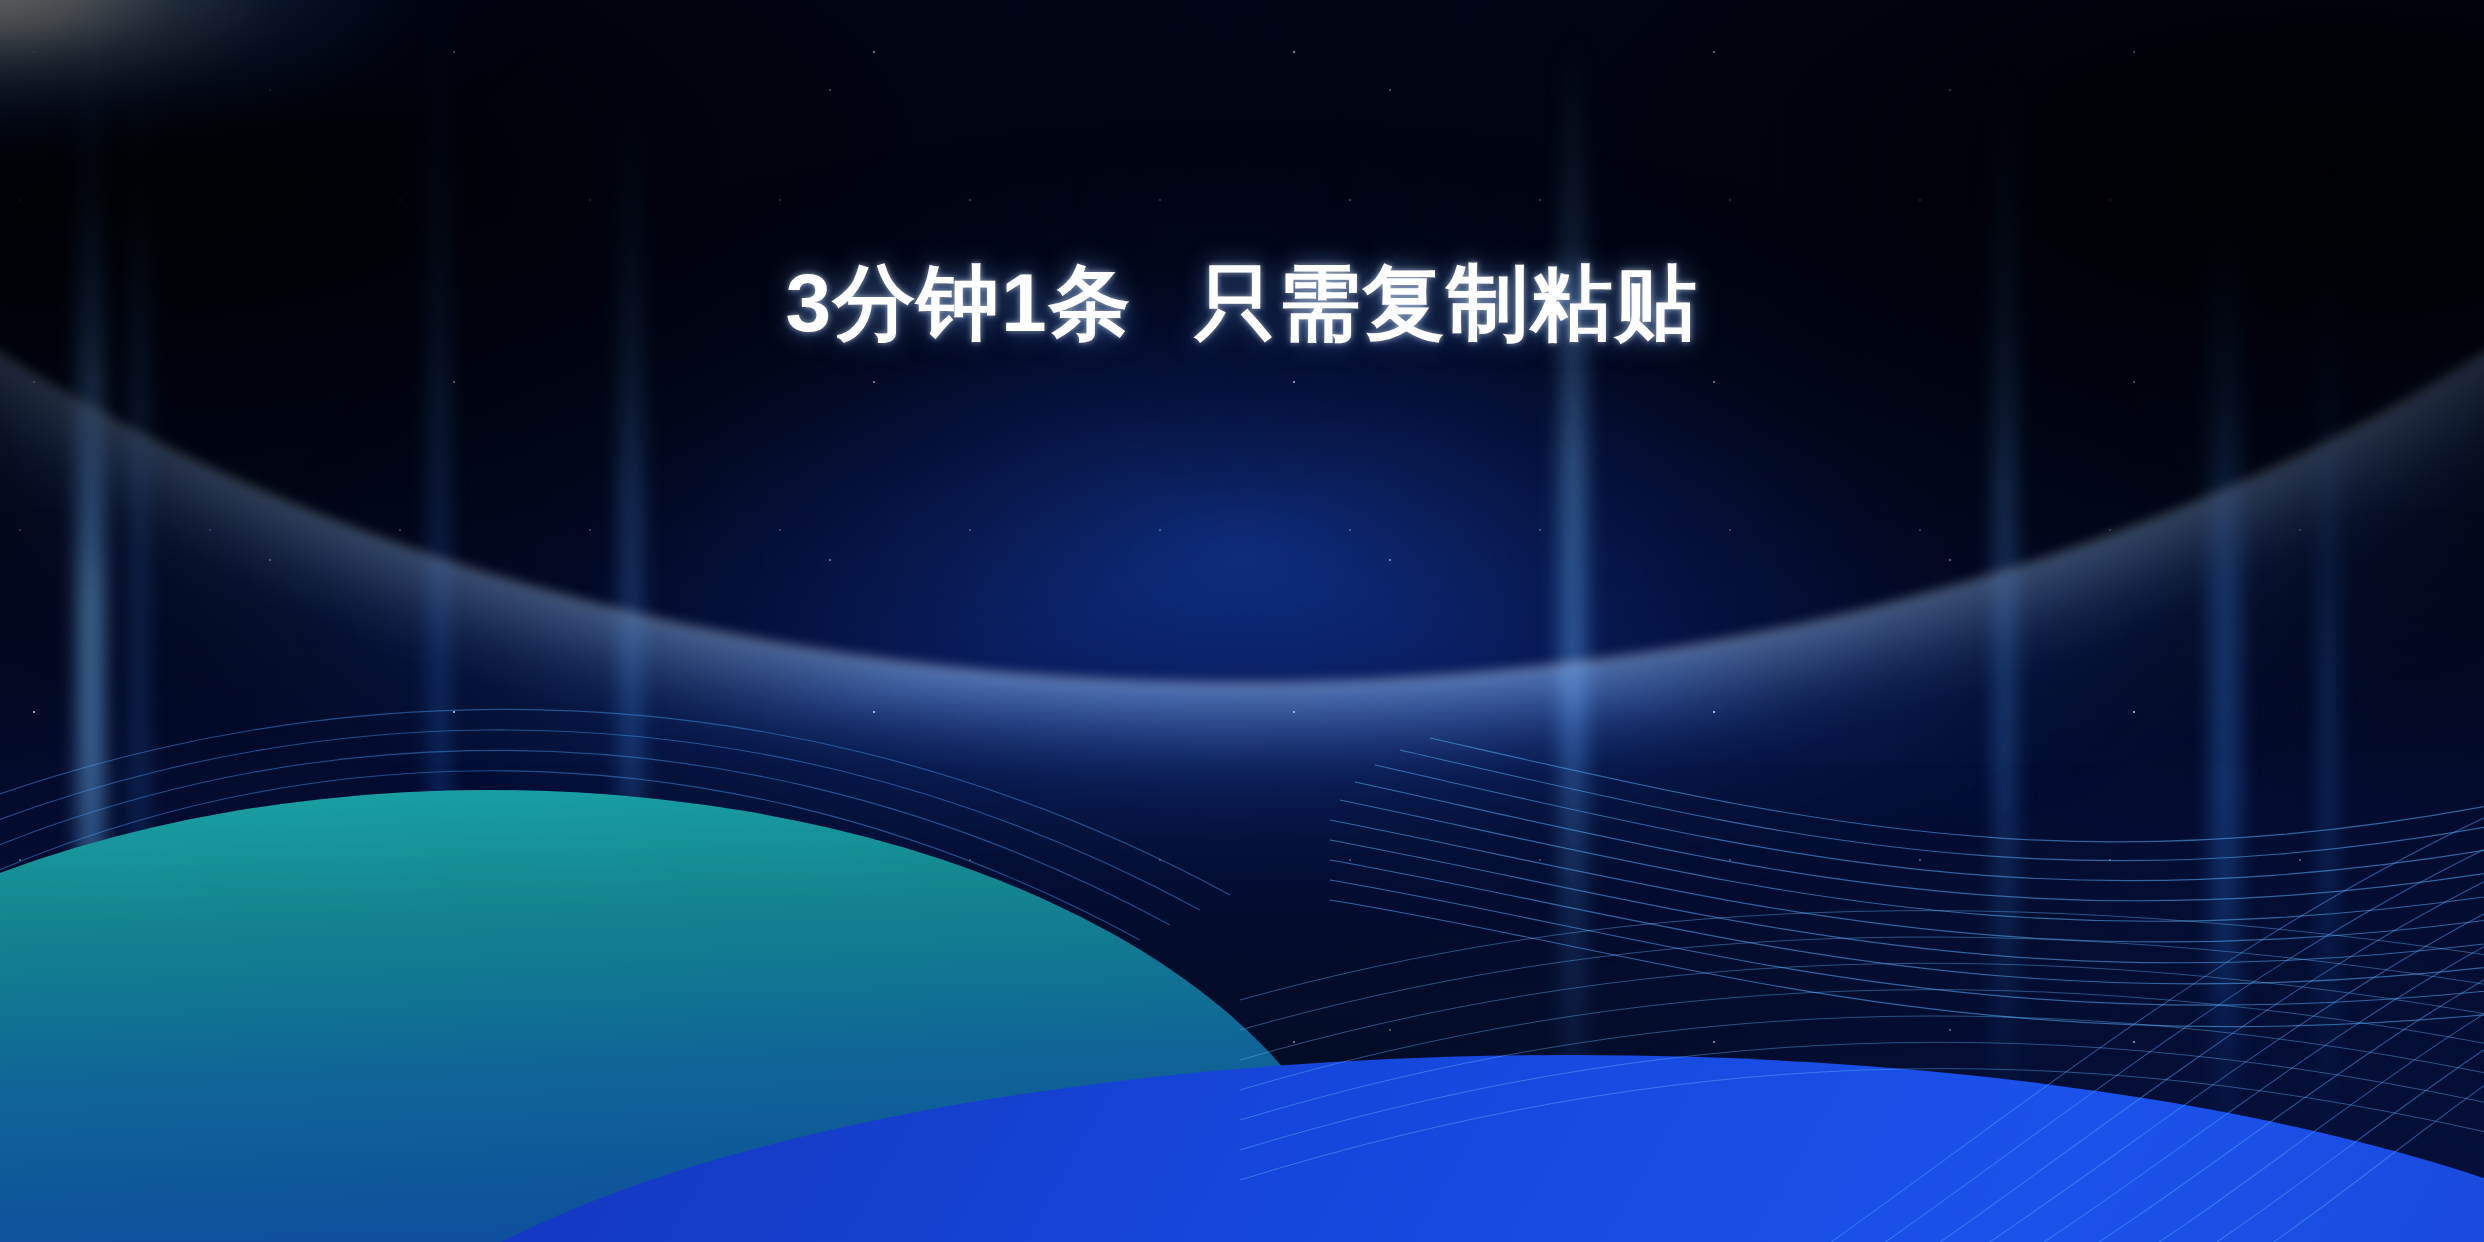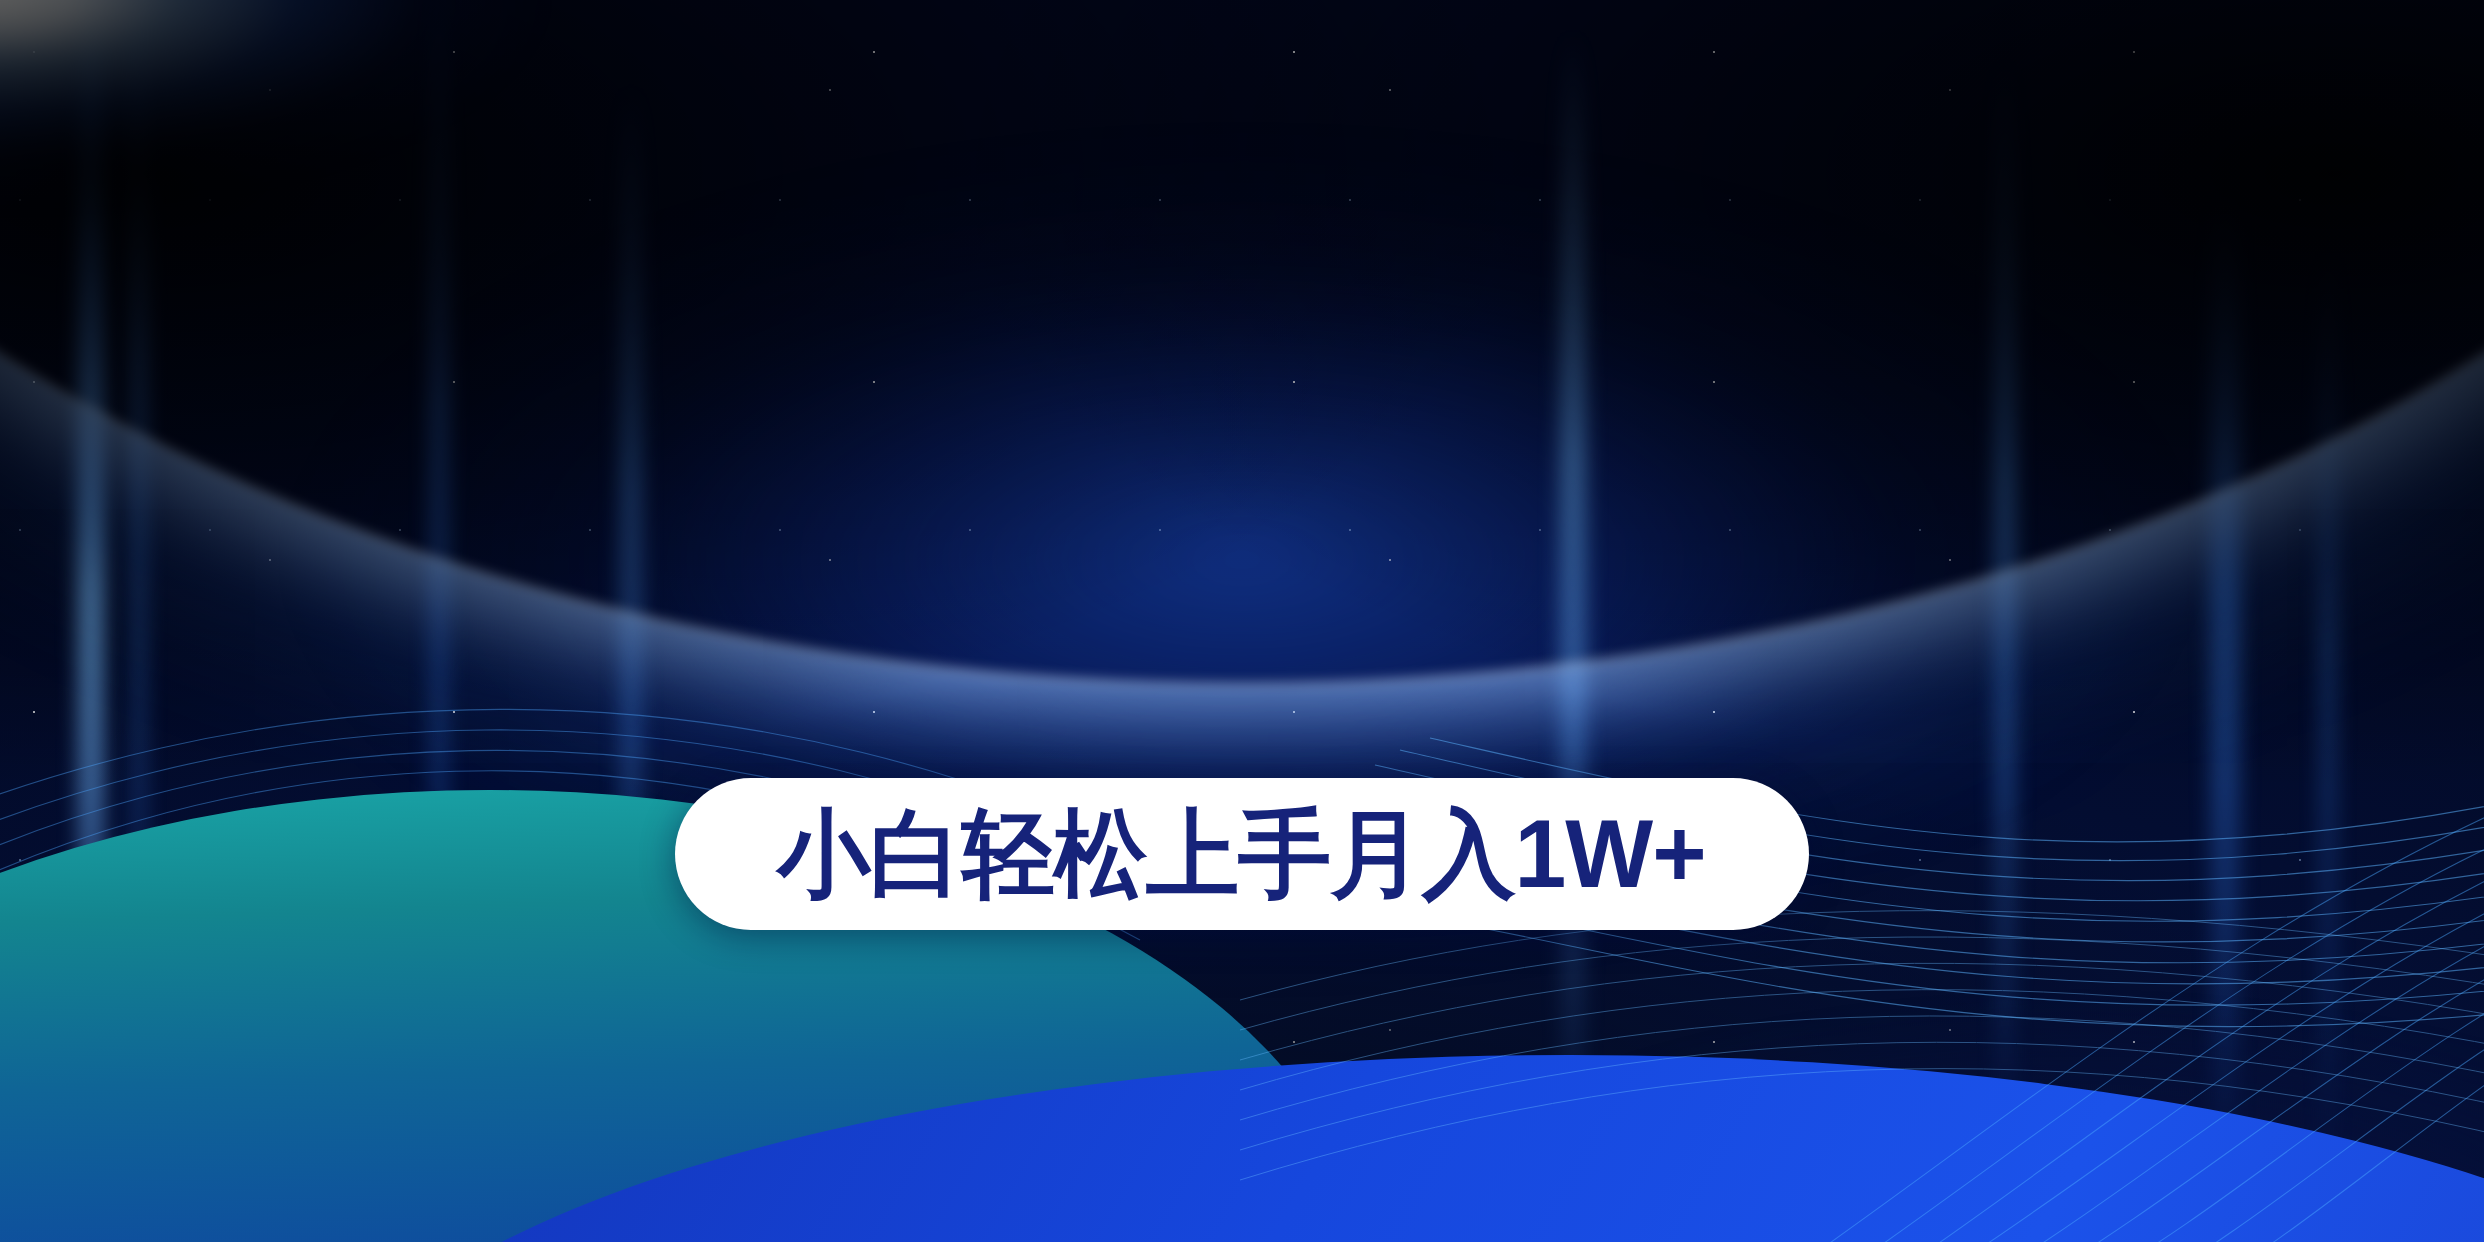--- a/index.html
+++ b/index.html
@@ -355,20 +355,20 @@
         <path d="M1240 1120 C 1640 1000, 2040 980, 2520 1080"></path>
         <path d="M1240 1150 C 1650 1025, 2050 1005, 2520 1110"></path>
         <path d="M1240 1180 C 1660 1050, 2060 1030, 2520 1140"></path>
       </g>
     </svg>
 
   </div>
 
   <div id="content">
 
-
-
-    <div class="pill">
-      <span class="pill-text">小白轻松上手月入1W+</span>
+    <div class="kicker">
+      <span>3分钟1条</span><span class="gap"></span><span>只需复制粘贴</span>
     </div>
+
+
 
   </div>
 </div>
 
 </body></html>

